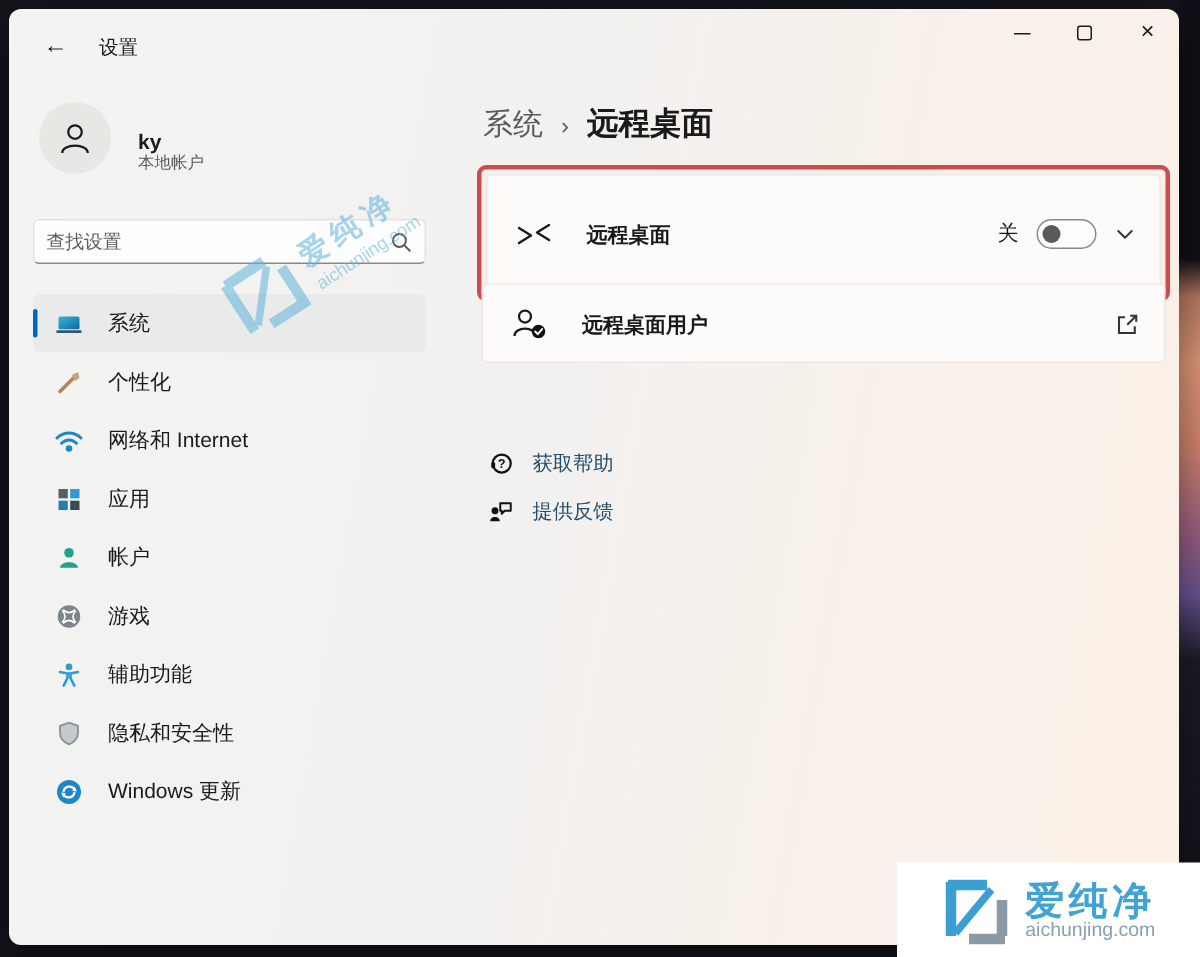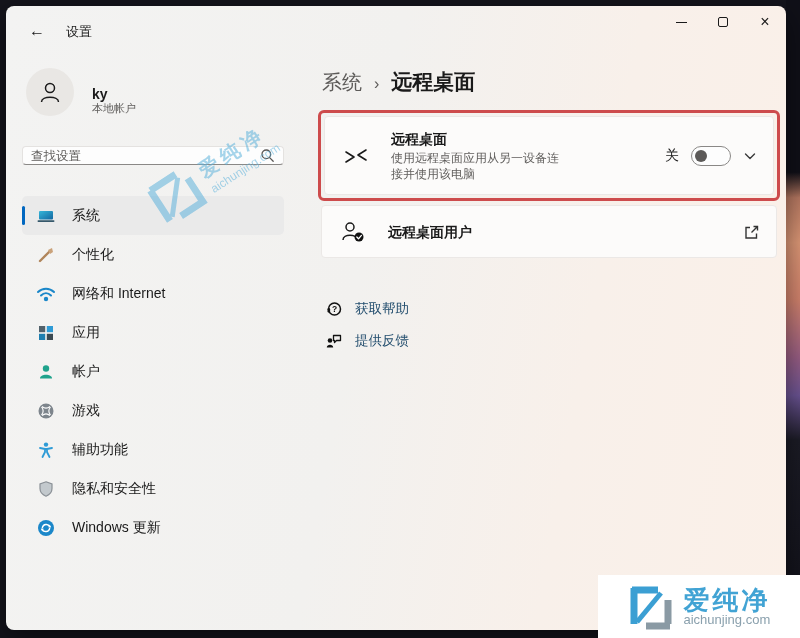--- a/index.html
+++ b/index.html
@@ -22,21 +22,21 @@
   .controls { position:absolute; right:0; top:0; display:flex; }
   .ctrl { width:42px; height:32px; display:flex; align-items:center; justify-content:center; color:#1a1a1a; font-size:13px; }
   .min-glyph { width:11px; height:1px; background:#1a1a1a; }
   .max-glyph { width:10px; height:10px; border:1px solid #1a1a1a; border-radius:2px; }
 
   
   .avatar { position:absolute; left:20px; top:62px; width:48px; height:48px; border-radius:50%; background:#e9e7e4; display:flex; align-items:center; justify-content:center; }
   .user-name { position:absolute; left:86px; top:80px; font-size:14px; font-weight:bold; color:#1a1a1a; }
   .user-type { position:absolute; left:86px; top:95px; font-size:11px; color:#5f5d5b; }
 
-  .search-box { position:absolute; left:16px; top:140px; width:262px; height:19px; background:#fdfdfd;
+  .search-box { position:absolute; left:16px; top:140px; width:262px; height:30px; background:#fdfdfd;
     border:1px solid #e4e2e0; border-bottom:1px solid #8a8886; border-radius:4px; display:flex; align-items:center; padding:0 8px; }
   .search-box input { flex:1; border:none; outline:none; background:transparent; font-size:12.5px; color:#1a1a1a;
     font-family:"Liberation Sans","DejaVu Sans",sans-serif; }
   .search-box input::placeholder { color:#5f5d5b; }
 
   .nav { position:absolute; left:16px; top:190px; width:262px; }
   .nav-item { position:relative; height:39px; display:flex; align-items:center; border-radius:5px; cursor:pointer; }
   .nav-item.selected { background:#eaeaea; }
   .nav-item.selected::before { content:""; position:absolute; left:0; top:10px; width:3px; height:19px; border-radius:2px; background:#0067c0; }
   .nav-icon { width:20px; height:20px; margin-left:14px; flex:0 0 auto; display:flex; align-items:center; justify-content:center; }
@@ -44,21 +44,21 @@
 
   
   .breadcrumb { position:absolute; left:316px; top:62px; display:flex; align-items:baseline; }
   .crumb-parent { font-size:20px; color:#5d5b59; }
   .crumb-sep { font-size:16px; color:#5d5b59; margin:0 12px; }
   .crumb-current { font-size:21px; font-weight:600; color:#1a1a1a; }
 
   .highlight-box { position:absolute; left:312px; top:104px; width:462px; height:91px; border:3px solid #cd4b4c; border-radius:6px; padding:3px; }
   .card { background:#fcfbfa; border:1px solid #ebe8e6; border-radius:4px; display:flex; align-items:center; padding:0 16px; }
   .card.inner { width:100%; height:100%; }
-  .card2 { position:absolute; left:315px; top:199px; width:456px; height:53px; }
+  .card2 { position:absolute; left:315px; top:183px; width:456px; height:53px; }
   .card-icon { width:30px; display:flex; justify-content:center; flex:0 0 auto; margin-right:20px; }
   .card-text { flex:1; }
   .card-title { font-size:14px; font-weight:600; color:#1a1a1a; line-height:18px; }
   .card-desc { font-size:12px; color:#5f5d5b; line-height:16px; margin-top:2px; }
   .card-desc.wrap { width:176px; }
   .card-right { display:flex; align-items:center; gap:12px; }
   .toggle-label { font-size:14px; color:#1a1a1a; }
   .toggle { width:40px; height:20px; border:1px solid #8a8886; border-radius:10px; background:#fdfdfd; position:relative; cursor:pointer; }
   .toggle .knob { position:absolute; left:3px; top:3px; width:12px; height:12px; border-radius:50%; background:#5c5a58; }
 
@@ -219,21 +219,20 @@
     <div class="highlight-box">
       <div class="card inner">
         <span class="card-icon">
           <svg width="28" height="28" viewBox="0 0 28 28">
             <path d="M4 10 L12 15 L4 20" fill="none" stroke="#1a1a1a" stroke-width="1.6" stroke-linecap="round" stroke-linejoin="round"></path>
             <path d="M24 8 L16 13 L24 18" fill="none" stroke="#1a1a1a" stroke-width="1.6" stroke-linecap="round" stroke-linejoin="round"></path>
           </svg>
         </span>
         <span class="card-text">
           <div class="card-title">远程桌面</div>
-          <div class="card-desc wrap">使用远程桌面应用从另一设备连接并使用该电脑</div>
         </span>
         <span class="card-right">
           <span class="toggle-label">关</span>
           <span class="toggle">
               <span class="knob"></span>
             </span>
           <svg width="14" height="14" viewBox="0 0 14 14">
             <polyline points="2.5,5 7,9.5 11.5,5" fill="none" stroke="#3a3a3a" stroke-width="1.4" stroke-linecap="round" stroke-linejoin="round"></polyline>
           </svg>
         </span>

